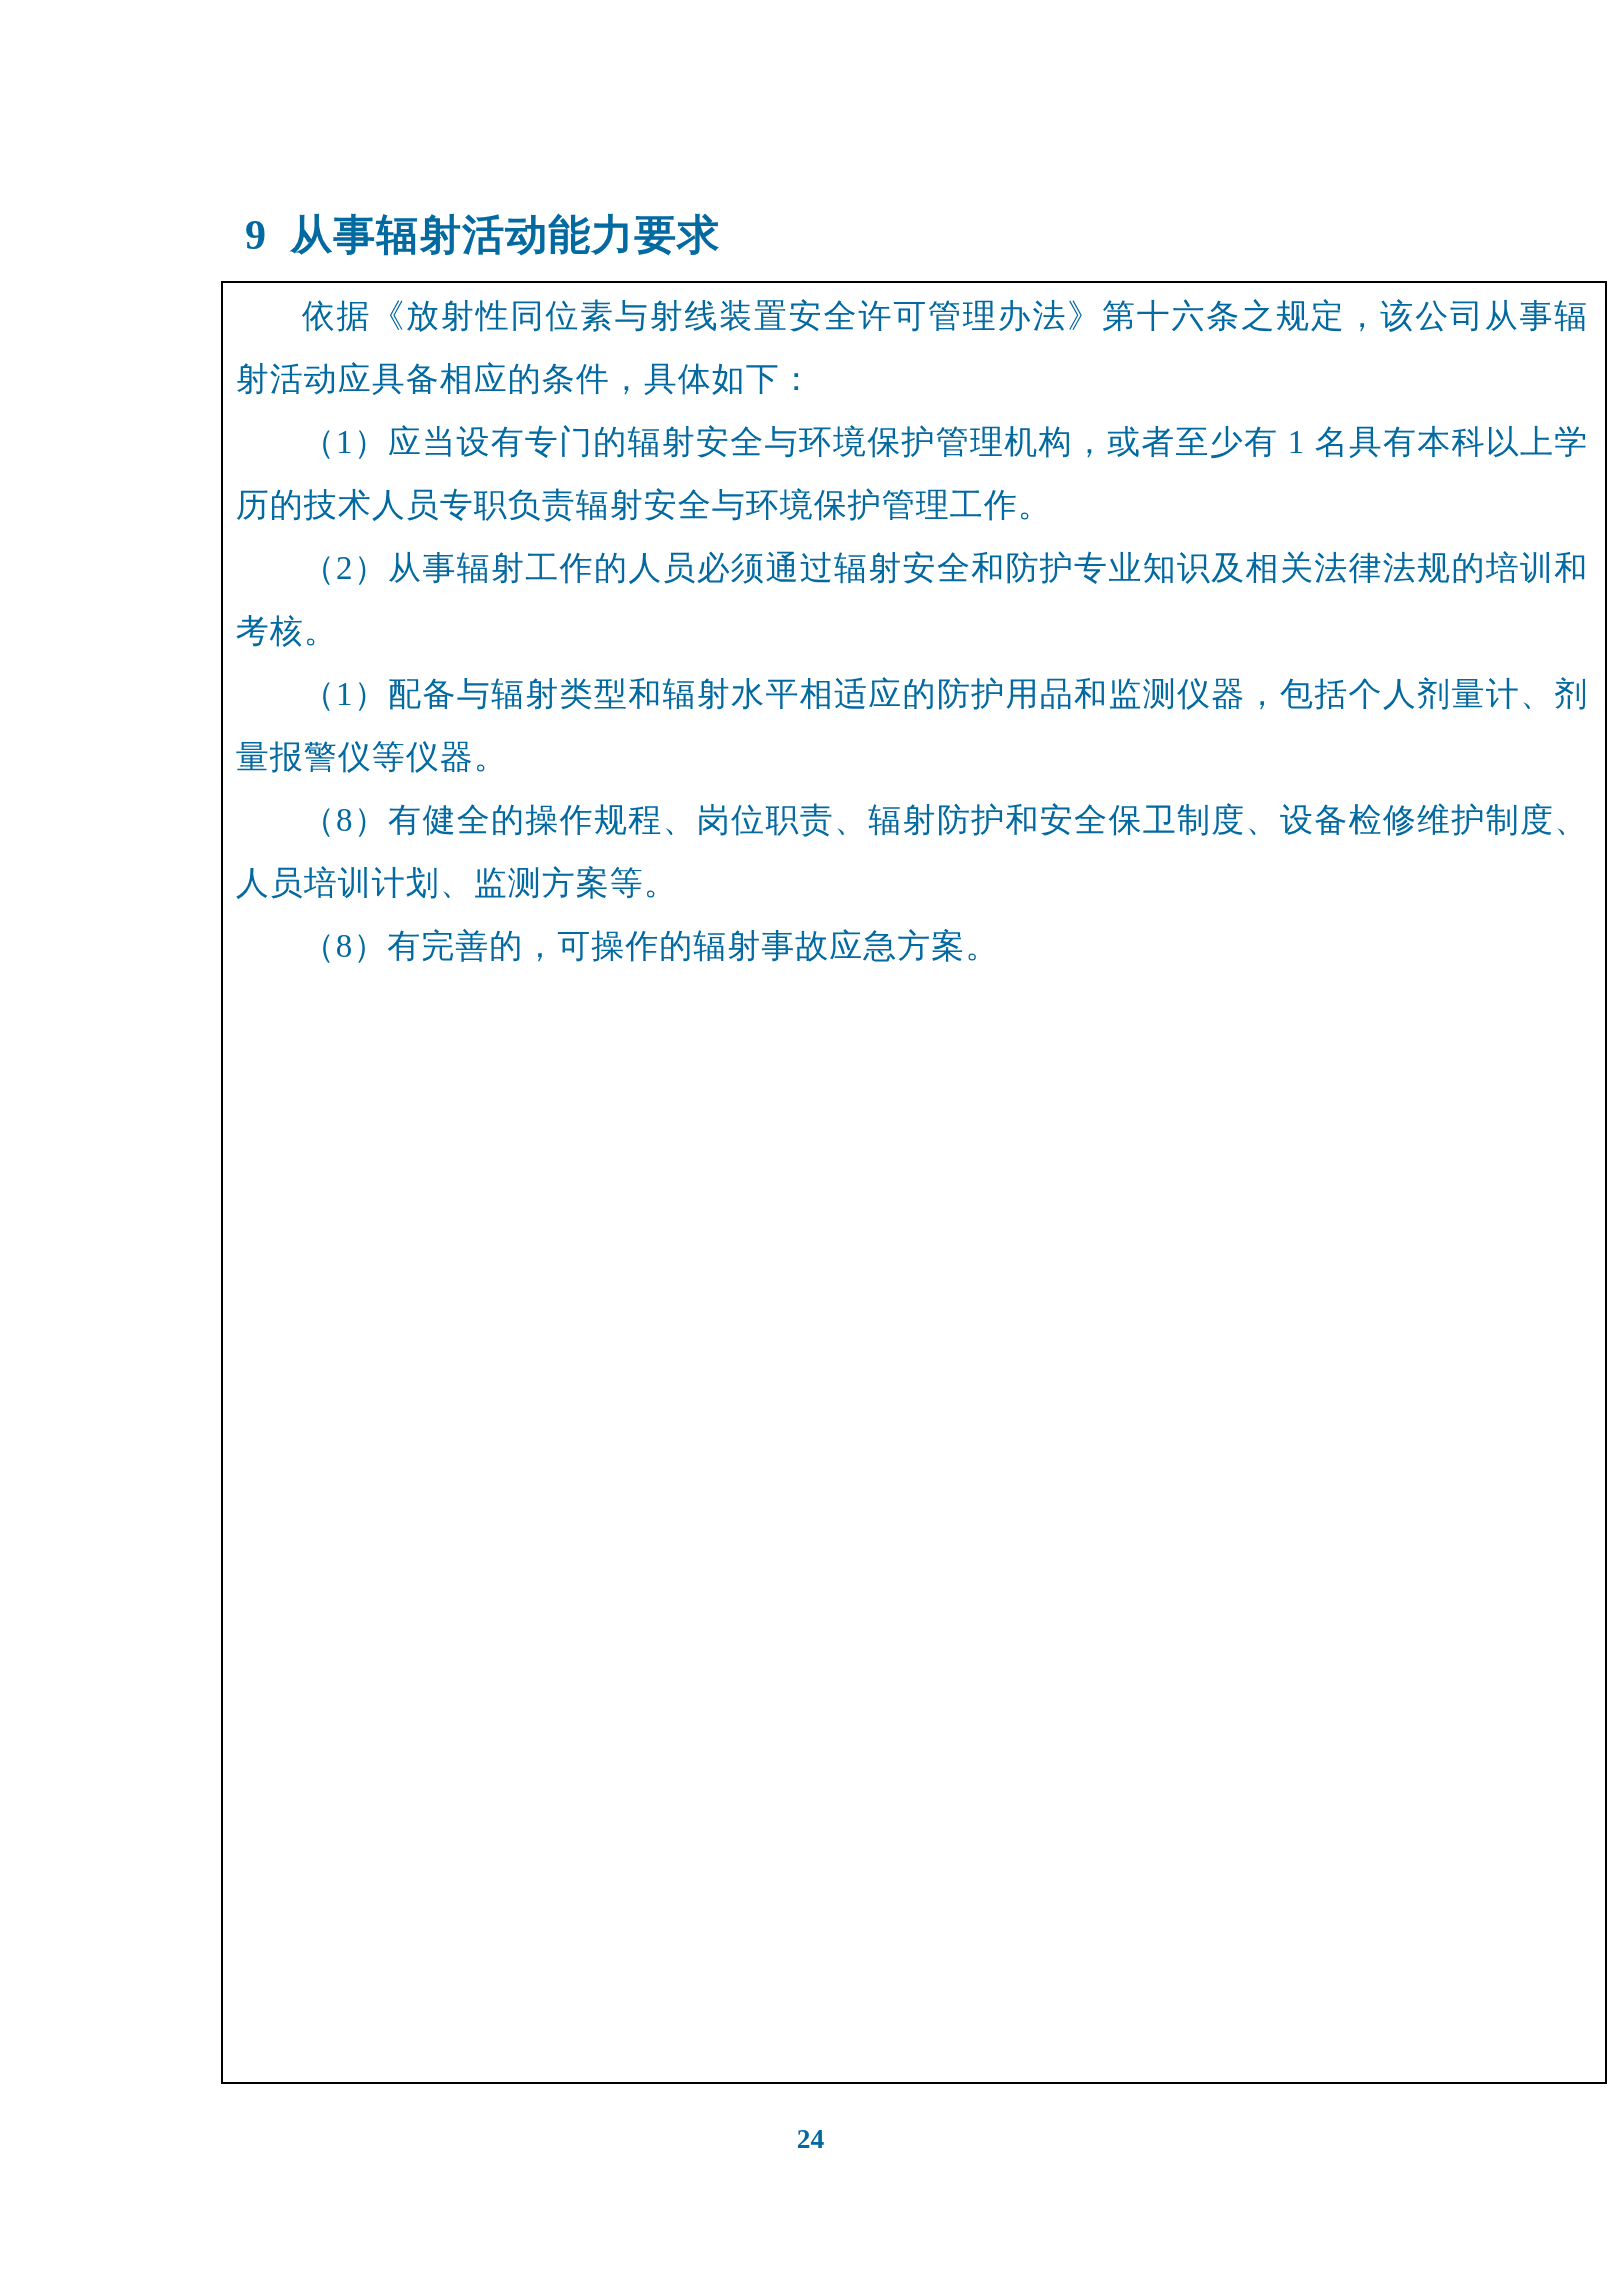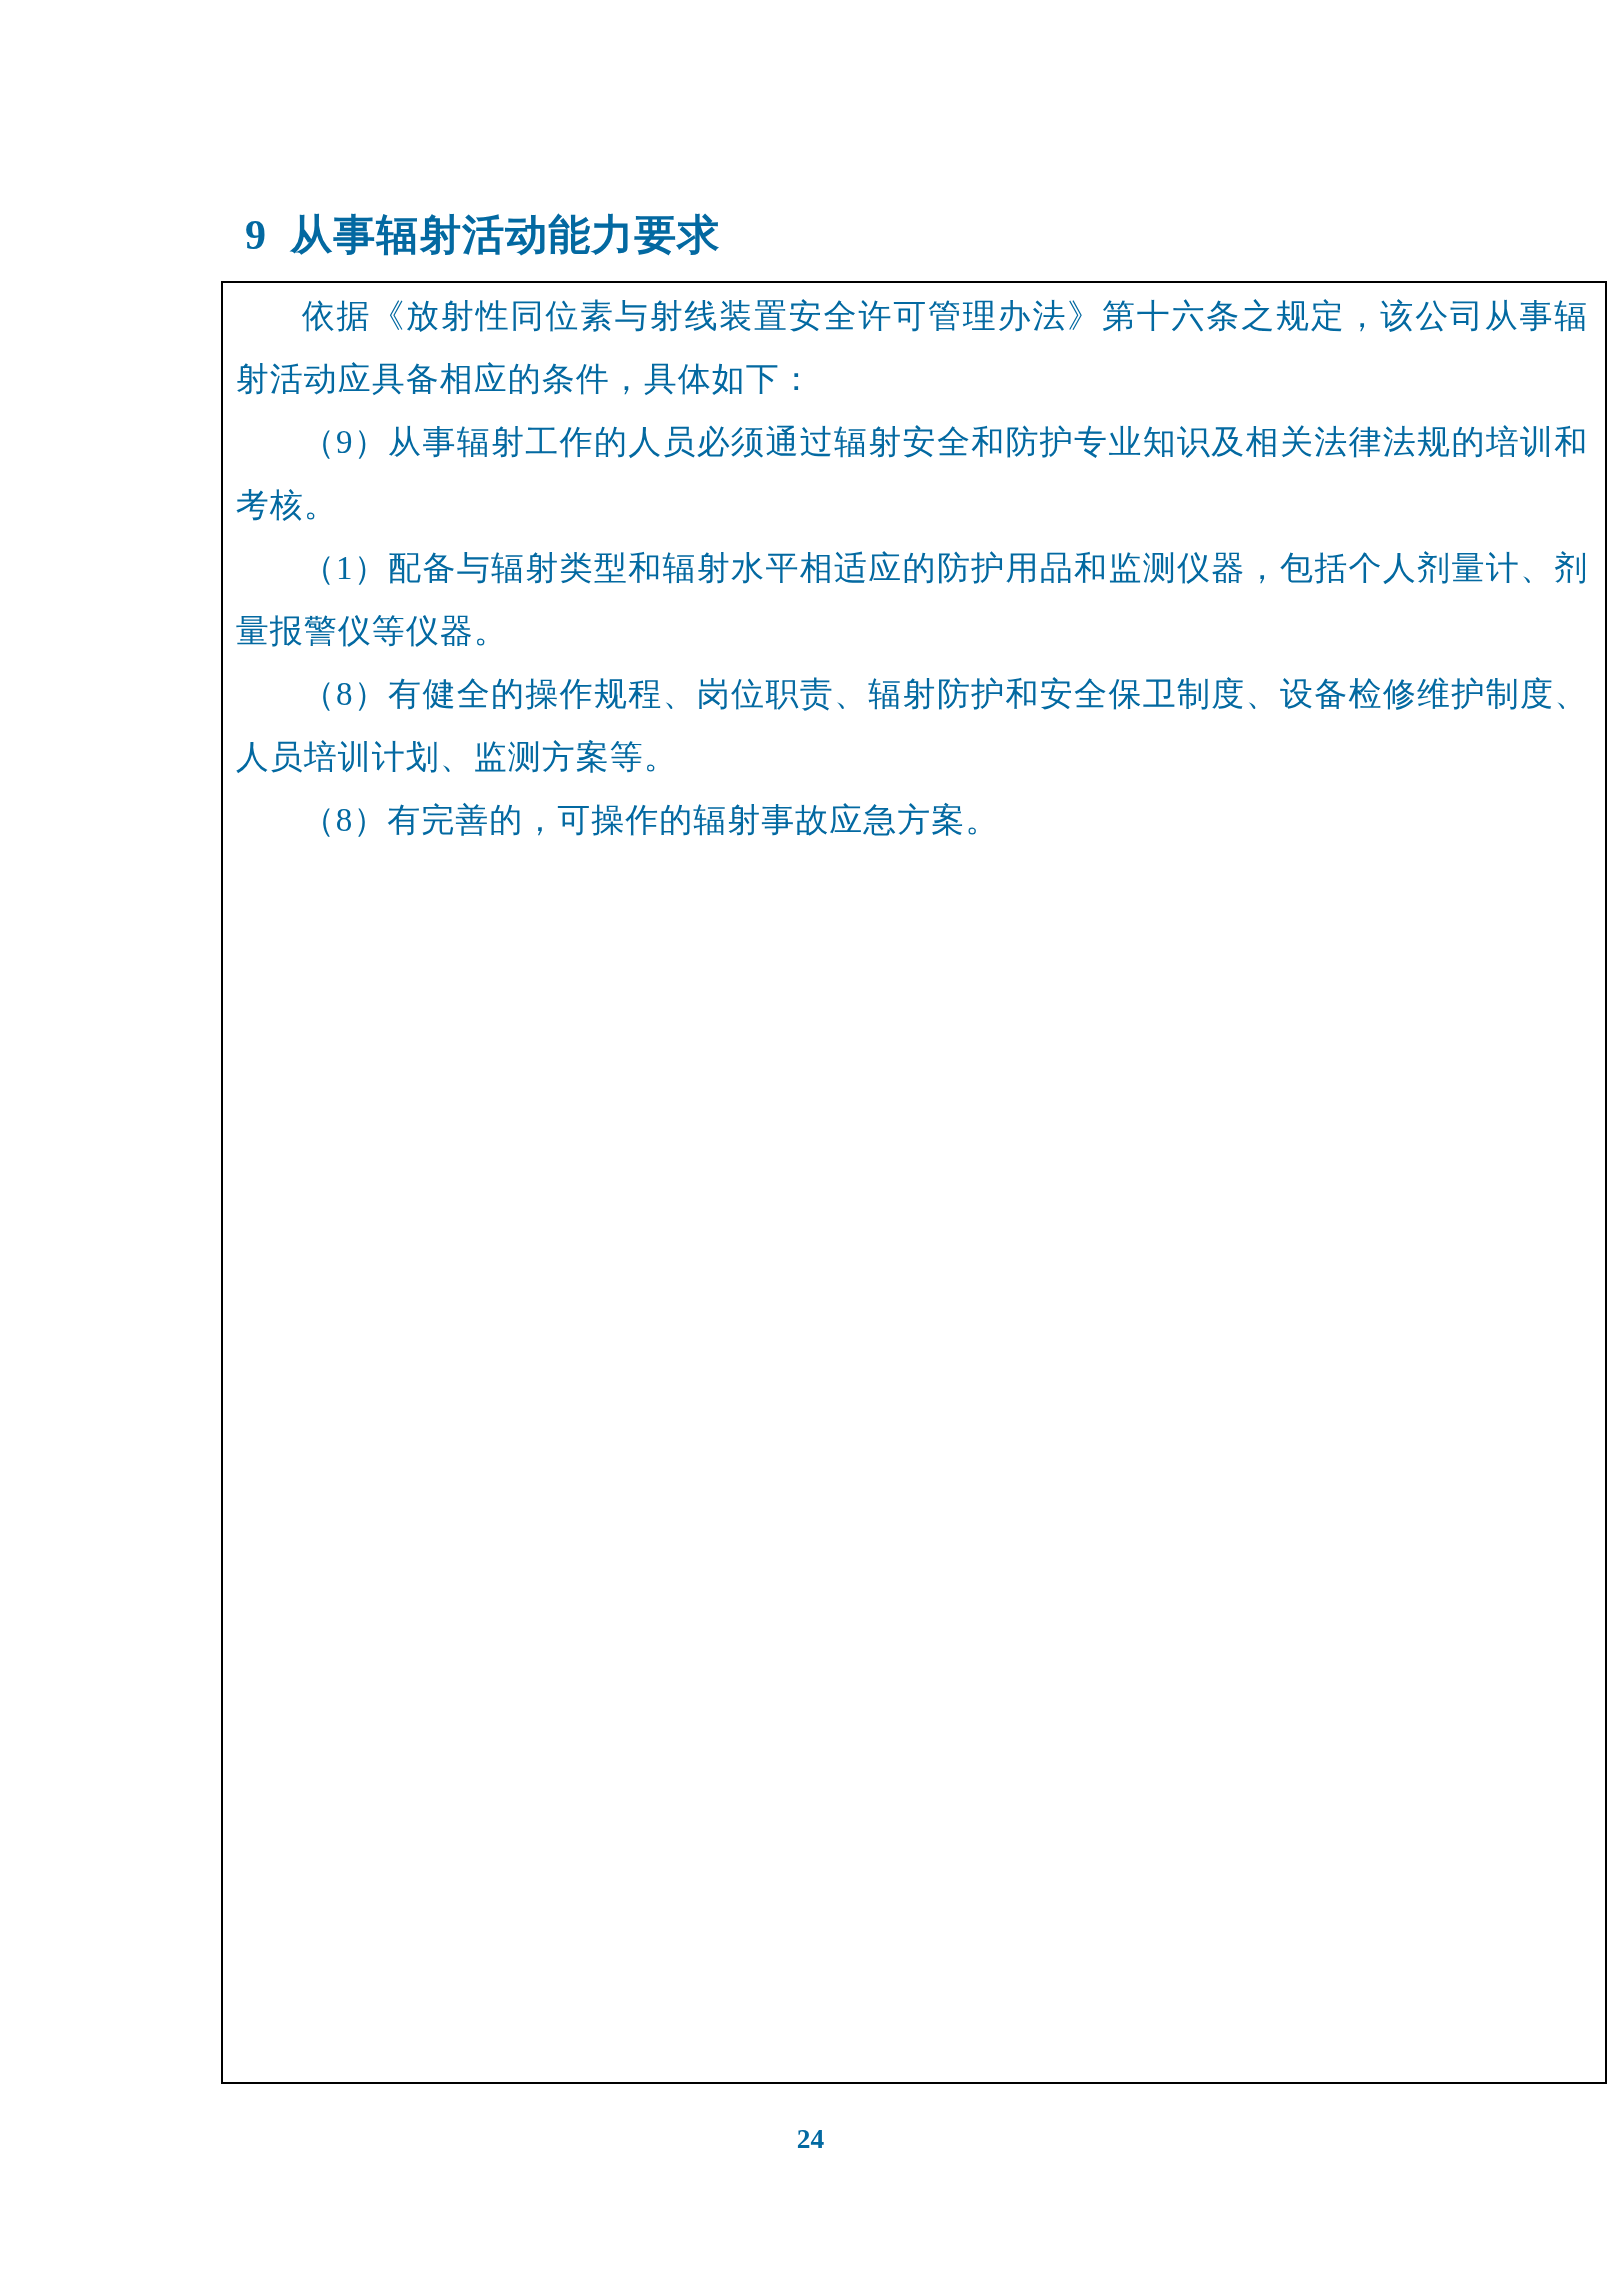--- a/index.html
+++ b/index.html
@@ -60,21 +60,22 @@
 </style>
 </head>
 <body>
 
 <div class="page">
 
   <h1 class="heading">9 从事辐射活动能力要求</h1>
 
   <div class="content-box">
     <p>依据《放射性同位素与射线装置安全许可管理办法》第十六条之规定，该公司从事辐射活动应具备相应的条件，具体如下：</p>
-    <p>（9）从事辐射工作的人员必须通过辐射安全和防护专业知识及相关法律法规的培训和考核。</p>
+    <p>（1）应当设有专门的辐射安全与环境保护管理机构，或者至少有 1 名具有本科以上学历的技术人员专职负责辐射安全与环境保护管理工作。</p>
+    <p>（2）从事辐射工作的人员必须通过辐射安全和防护专业知识及相关法律法规的培训和考核。</p>
     <p>（1）配备与辐射类型和辐射水平相适应的防护用品和监测仪器，包括个人剂量计、剂量报警仪等仪器。</p>
     <p>（8）有健全的操作规程、岗位职责、辐射防护和安全保卫制度、设备检修维护制度、人员培训计划、监测方案等。</p>
     <p>（8）有完善的，可操作的辐射事故应急方案。</p>
   </div>
 
   <div class="page-number">24</div>
 
 </div>
 
 

